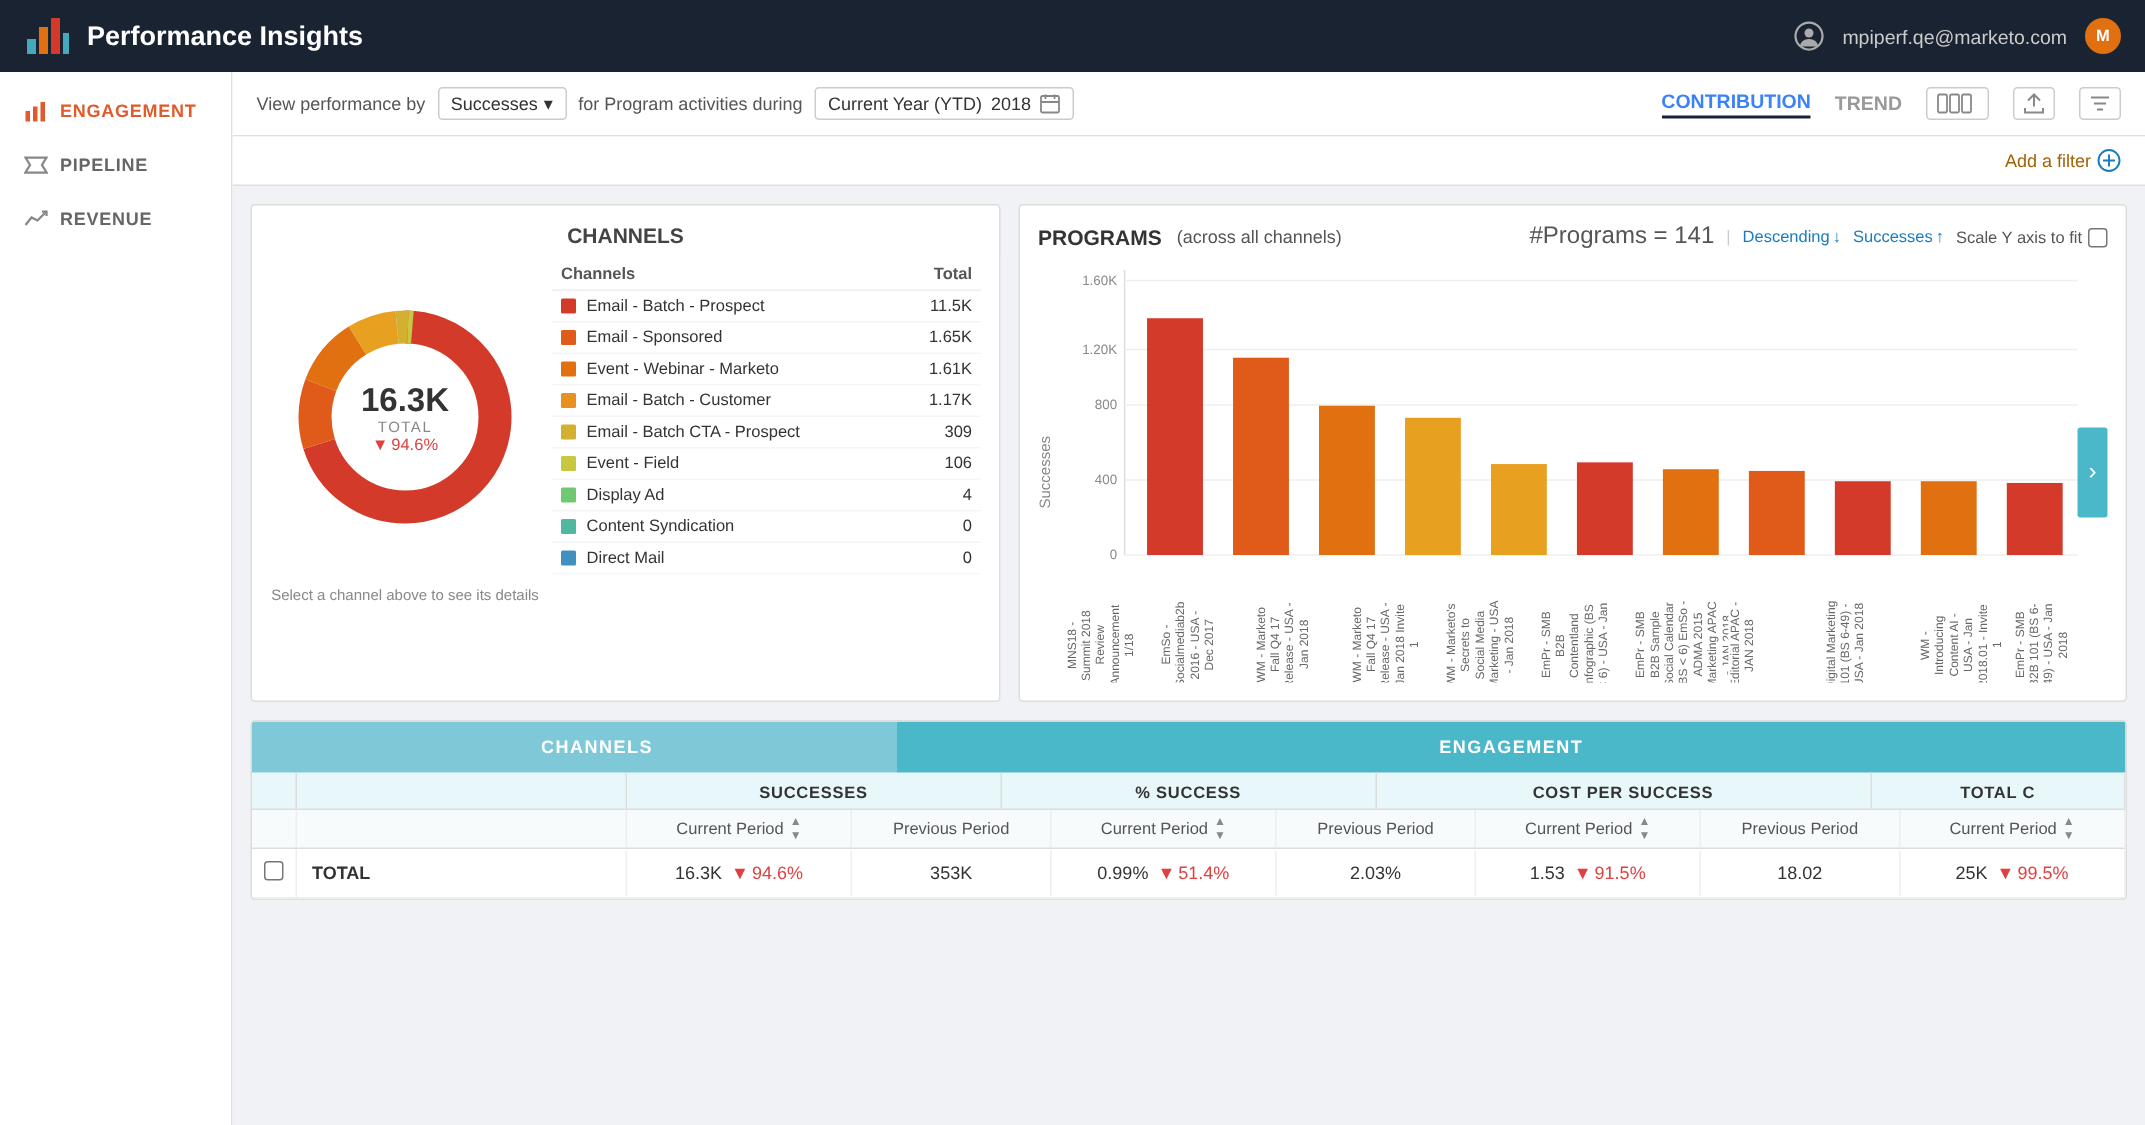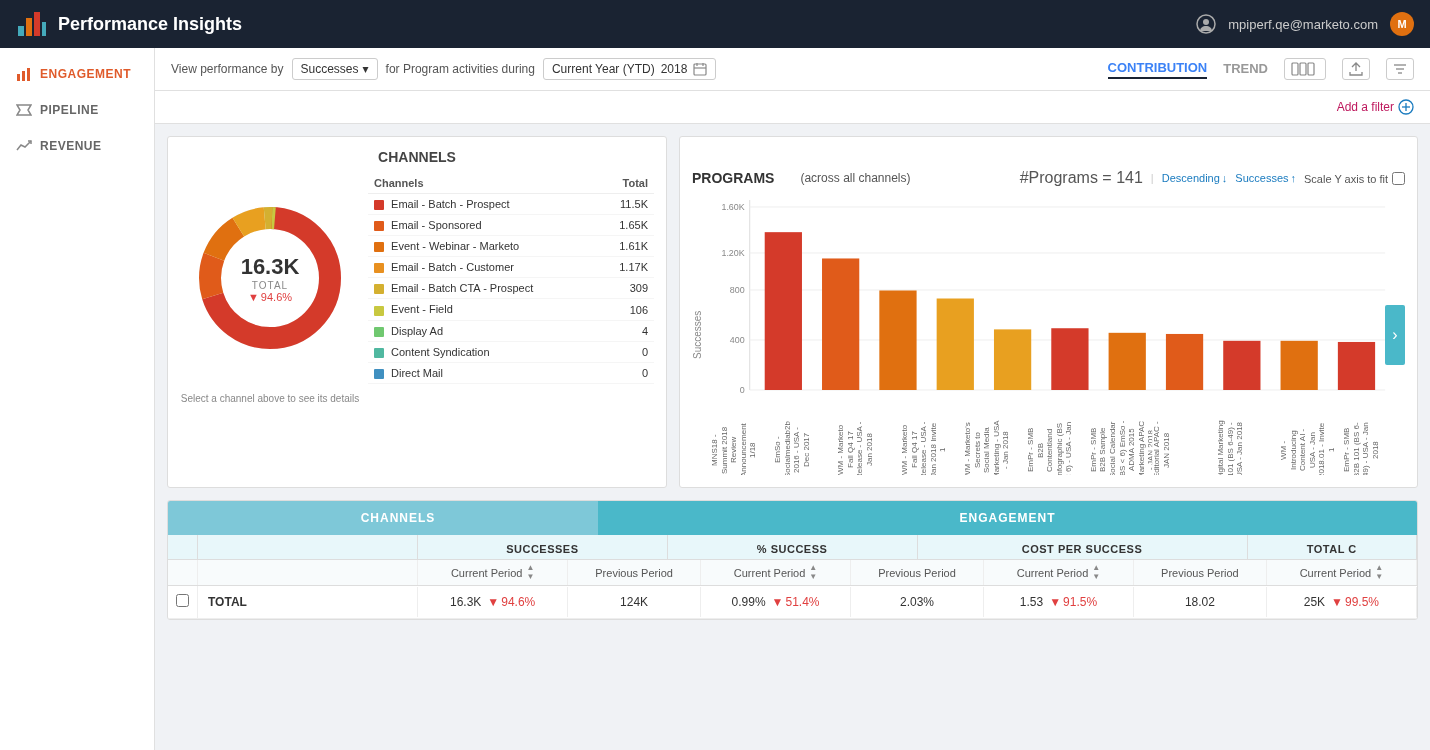--- a/index.html
+++ b/index.html
@@ -144,21 +144,21 @@
       padding: 8px 16px;
       border-bottom: 1px solid #e0e0e0;
       display: flex;
       align-items: center;
       justify-content: flex-end;
       gap: 6px;
       color: #555;
       font-size: 12px;
     }
     .add-filter-btn {
-      color: #be185d;
+      color: #a16207;
       cursor: pointer;
       display: flex;
       align-items: center;
       gap: 4px;
     }
 
     
     .content {
       padding: 12px;
     }
@@ -270,24 +270,23 @@
       background: #fff;
       border: 1px solid #ddd;
       border-radius: 3px;
       flex: 1;
       padding: 12px;
       overflow: hidden;
     }
     .programs-header {
       display: flex;
       align-items: center;
-      gap: 26px;
+      gap: 10px;
       margin-bottom: 8px;
       flex-wrap: wrap;
-      margin-top: 20px;
     }
     .programs-title {
       font-size: 14px;
       font-weight: 700;
       color: #333;
     }
     .programs-subtitle {
       font-size: 12px;
       color: #555;
     }
@@ -881,21 +880,21 @@
           <div class="bt-data-cell" style="flex:0.8;">
             <div class="inline-val">
               <span>16.3K</span>
               <span class="change-neg">
                 <span>▼</span>
                 <span>94.6%</span>
               </span>
             </div>
           </div>
 
-          <div class="bt-data-cell" style="flex:0.7;">124K</div>
+          <div class="bt-data-cell" style="flex:0.7;">353K</div>
 
           <div class="bt-data-cell" style="flex:0.8;">
             <div class="inline-val">
               <span>0.99%</span>
               <span class="change-neg">
                 <span>▼</span>
                 <span>51.4%</span>
               </span>
             </div>
           </div>

